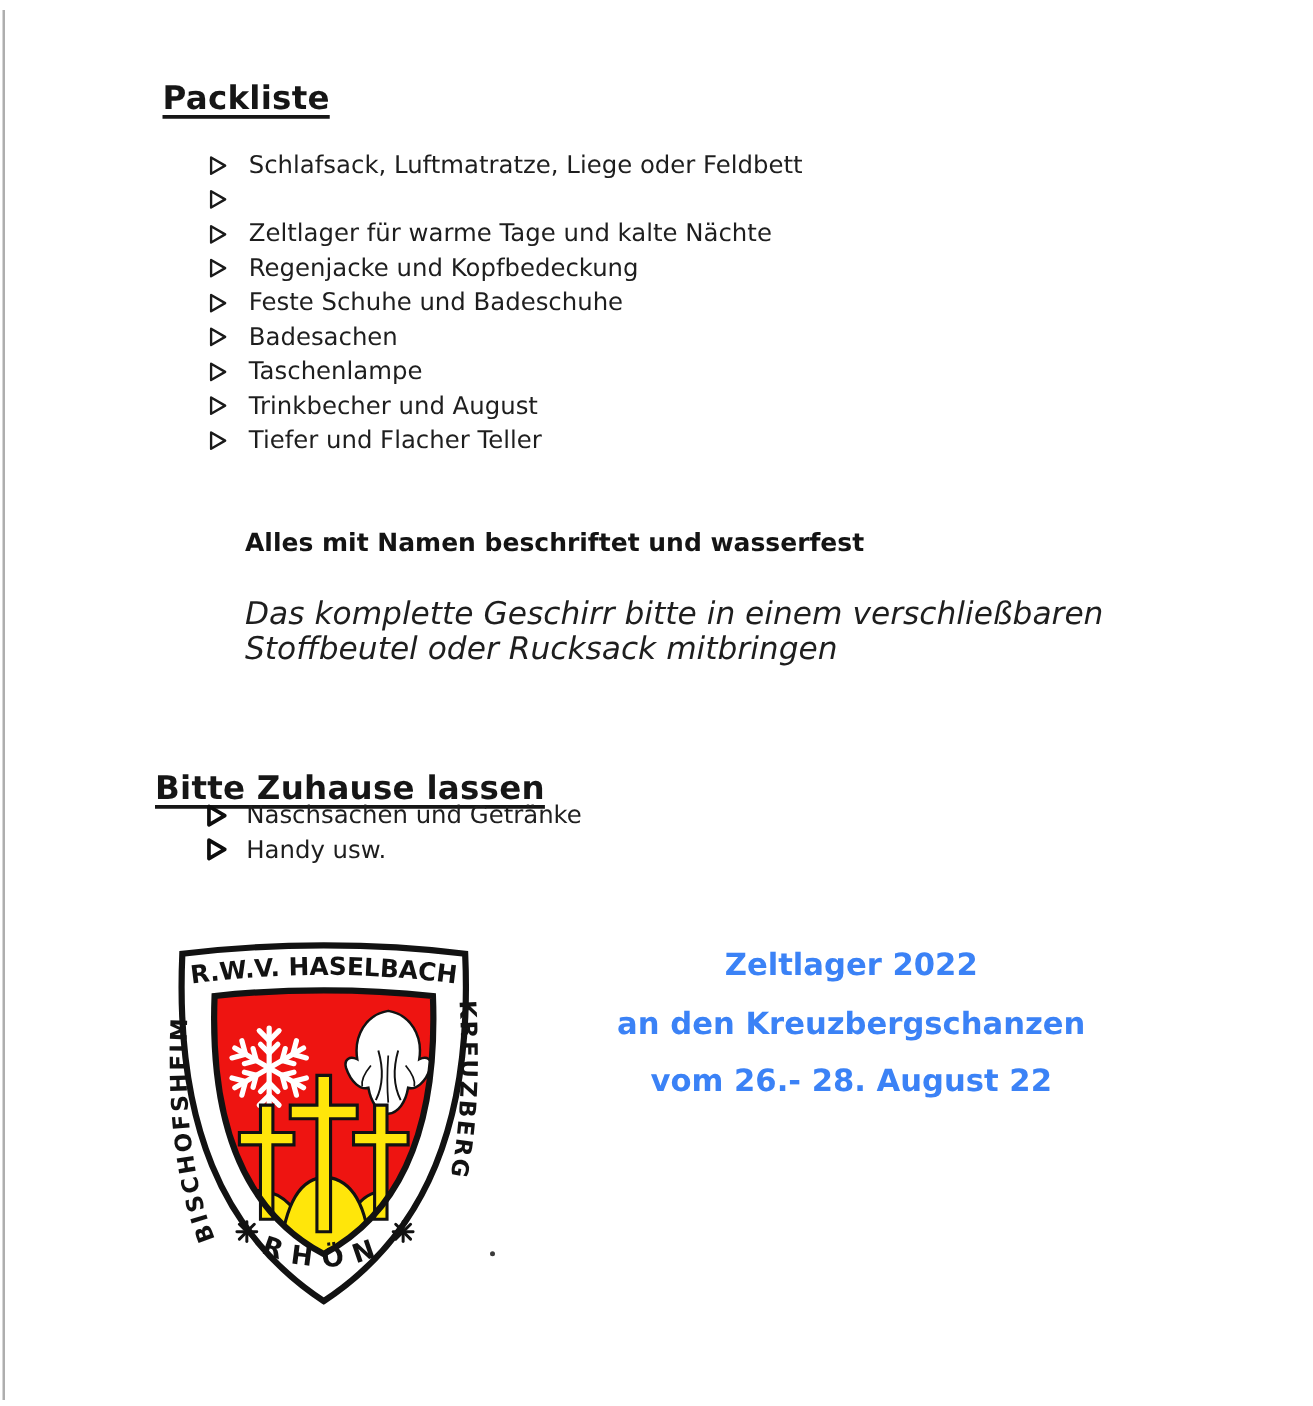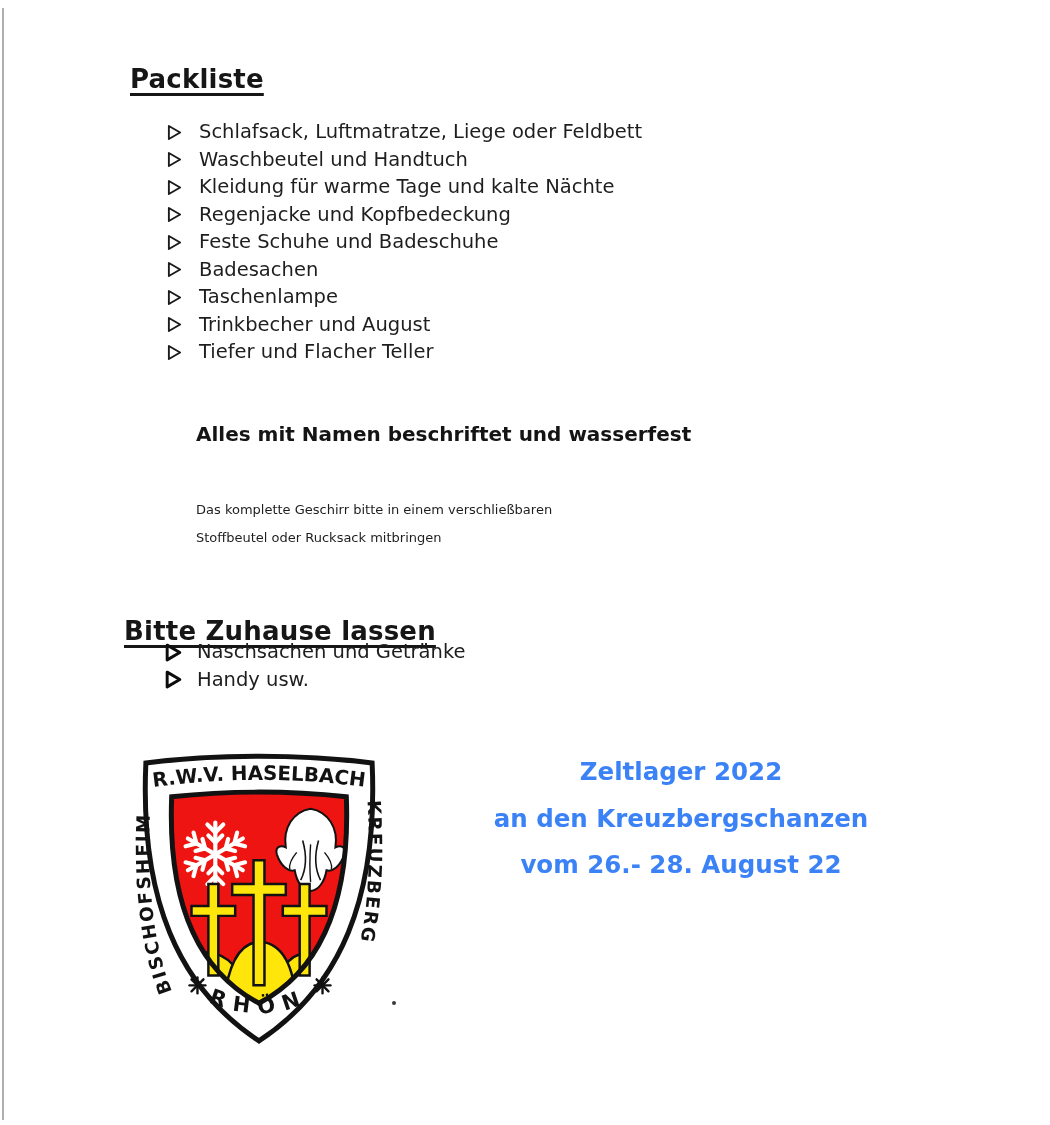--- a/index.html
+++ b/index.html
@@ -17,21 +17,21 @@
   }
   #heading-pack{left:130px;top:47px;}
   #heading-leave{left:124px;top:594px;}
   ul.plist{position:absolute;list-style:none;margin:4px;padding:0;}
   #list-pack{left:160px;top:114px;}
   #list-leave{left:158px;top:634px;}
   ul.plist li{display:flex;align-items:center;height:27.5px;font-size:19.5px;white-space:nowrap;}
   svg.bullet{width:15px;height:17px;margin:1px 17px 0 3px;flex:none;}
   #list-leave svg.bullet{width:17px;height:19px;margin-right:15px;}
   .note-bold{position:absolute;left:196px;top:422px;font-weight:bold;font-size:20px;color:#141414;white-space:nowrap;}
-  .para{position:absolute;left:196px;top:496px;font-size:13px;line-height:28px;white-space:nowrap;}
+  .para{position:absolute;left:196px;top:477px;font-size:25px;line-height:28px;white-space:nowrap;font-style:italic;}
   .event-block{
     position:absolute;left:446px;top:749px;width:470px;text-align:center;
     font-weight:bold;font-size:24.5px;line-height:46.5px;color:#3b82f6;white-space:nowrap;
   }
   .crest{position:absolute;left:128px;top:749px;width:262px;height:300px;}
   .speck{position:absolute;left:392px;top:1001px;width:4px;height:4px;border-radius:50%;background:#3a3a3a;}
   .crest text{font-family:"DejaVu Sans","Liberation Sans",sans-serif;font-weight:bold;fill:#121212;}
 </style>
 </head>
 <body>
@@ -47,28 +47,27 @@
         <svg class="bullet" viewBox="0 0 16 18">
           <path d="M2 2 L14 9 L2 16 Z" fill="#ffffff" stroke="#1a1a1a" stroke-width="2" stroke-linejoin="round"></path>
         </svg>
         <span>Schlafsack, Luftmatratze, Liege oder Feldbett</span>
       </li>
 
       <li>
         <svg class="bullet" viewBox="0 0 16 18">
           <path d="M2 2 L14 9 L2 16 Z" fill="#ffffff" stroke="#1a1a1a" stroke-width="2" stroke-linejoin="round"></path>
         </svg>
-        <span>Waschbeutel und Handtuch</span>
-      </li>
-
-      <li>
-        <svg class="bullet" viewBox="0 0 16 18">
-          <path d="M2 2 L14 9 L2 16 Z" fill="#ffffff" stroke="#1a1a1a" stroke-width="2" stroke-linejoin="round"></path>
-        </svg>
-        <span>Kleidung für warme Tage und kalte Nächte</span>
+      </li>
+
+      <li>
+        <svg class="bullet" viewBox="0 0 16 18">
+          <path d="M2 2 L14 9 L2 16 Z" fill="#ffffff" stroke="#1a1a1a" stroke-width="2" stroke-linejoin="round"></path>
+        </svg>
+        <span>Zeltlager für warme Tage und kalte Nächte</span>
       </li>
 
       <li>
         <svg class="bullet" viewBox="0 0 16 18">
           <path d="M2 2 L14 9 L2 16 Z" fill="#ffffff" stroke="#1a1a1a" stroke-width="2" stroke-linejoin="round"></path>
         </svg>
         <span>Regenjacke und Kopfbedeckung</span>
       </li>
 
       <li>

